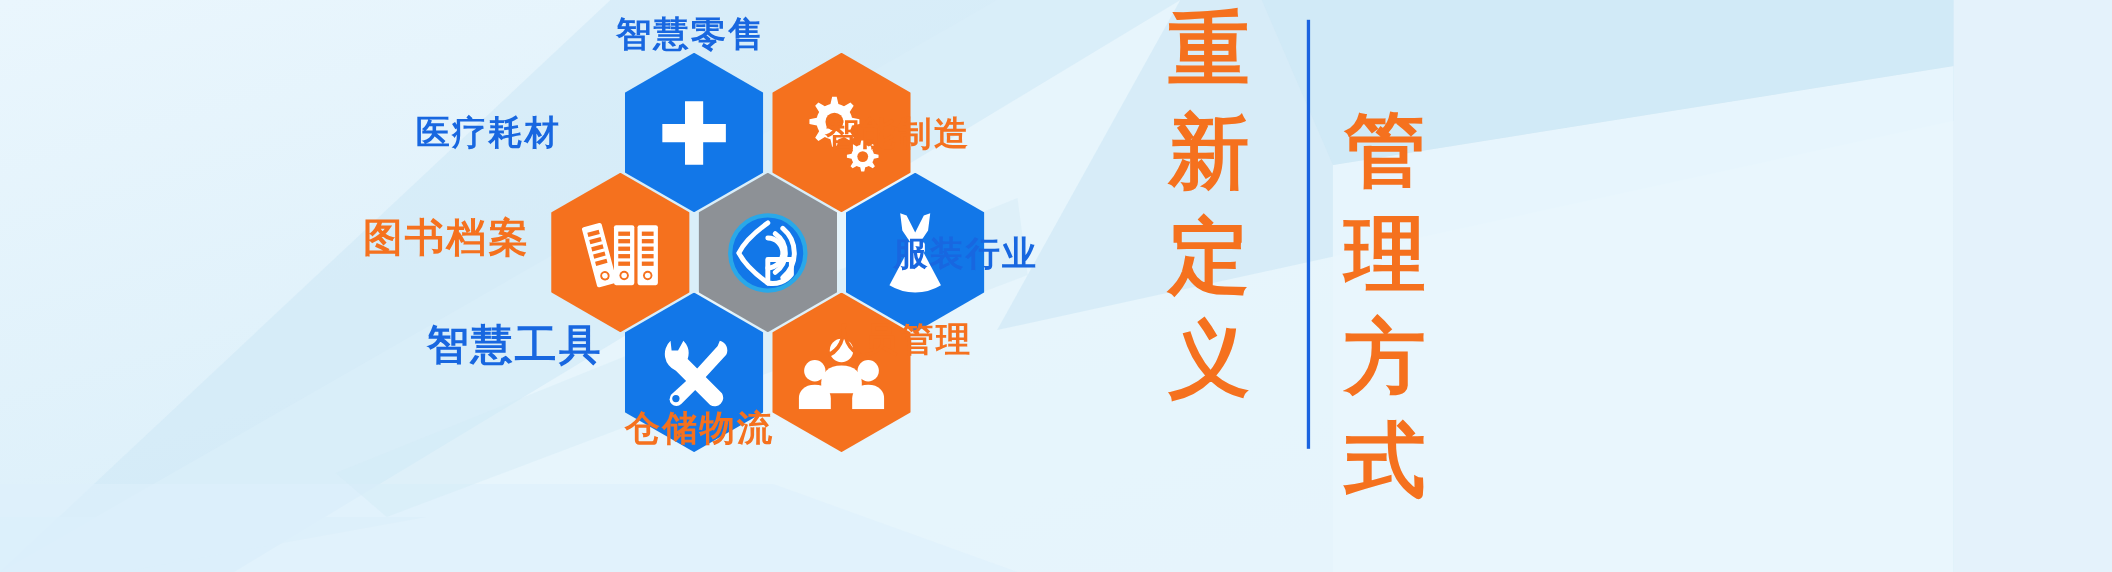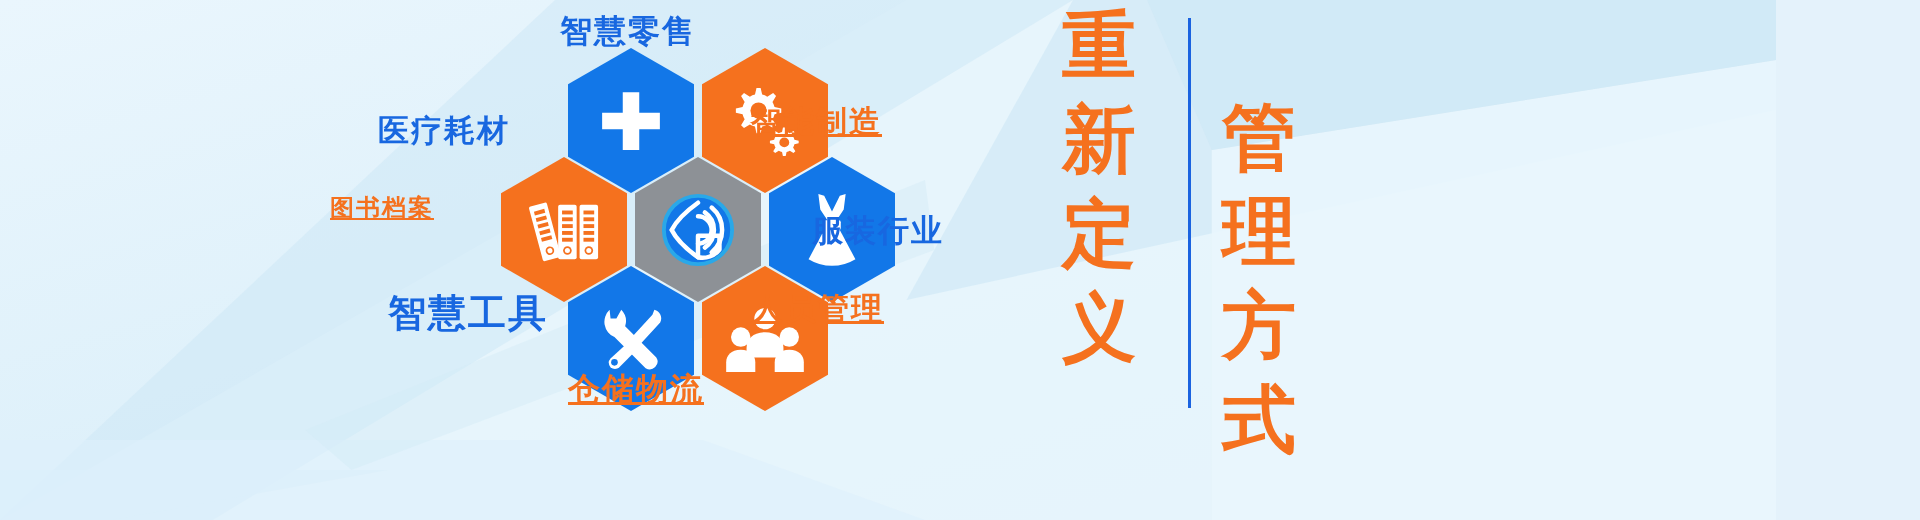--- a/index.html
+++ b/index.html
@@ -35,26 +35,26 @@
   .h-bot-l{left:0px;  top:218px;}
   .h-bot-r{left:134px;top:218px;}
 
   
   .lbl{
     position:absolute;white-space:nowrap;
     font-weight:bold;letter-spacing:2px;
     font-family:"Liberation Sans","DejaVu Sans",sans-serif;
   }
   .lbl.blue{color:#1867e0;}
-  .lbl.orange{color:#f5711e;text-decoration:underline;}
+  .lbl.orange{color:#f5711e;}
 
   #lbl-retail   {left:560px; top:10px;  font-size:32px;}
-  #lbl-medical  {left:378px; top:100px; font-size:31px;margin-top:10px;}
+  #lbl-medical  {left:378px; top:100px; font-size:31px;}
   #lbl-manu     {left:750px; top:101px; font-size:31px;}
-  #lbl-library  {left:330px; top:192px; font-size:24px;}
+  #lbl-library  {left:330px; top:192px; font-size:36px;}
   #lbl-apparel  {left:812px; top:193px; font-size:31px;margin-top:17px;}
   #lbl-tools    {left:388px; top:288px; font-size:38px;}
   #lbl-people   {left:752px; top:288px; font-size:31px;}
   #lbl-ware     {left:568px; top:368px; font-size:32px;}
 
   
   #calli{position:absolute;left:1040px;top:0;width:880px;height:520px;}
   .calli-col{
     position:absolute;top:0;display:flex;flex-direction:column;
     align-items:center;color:#f5711e;

